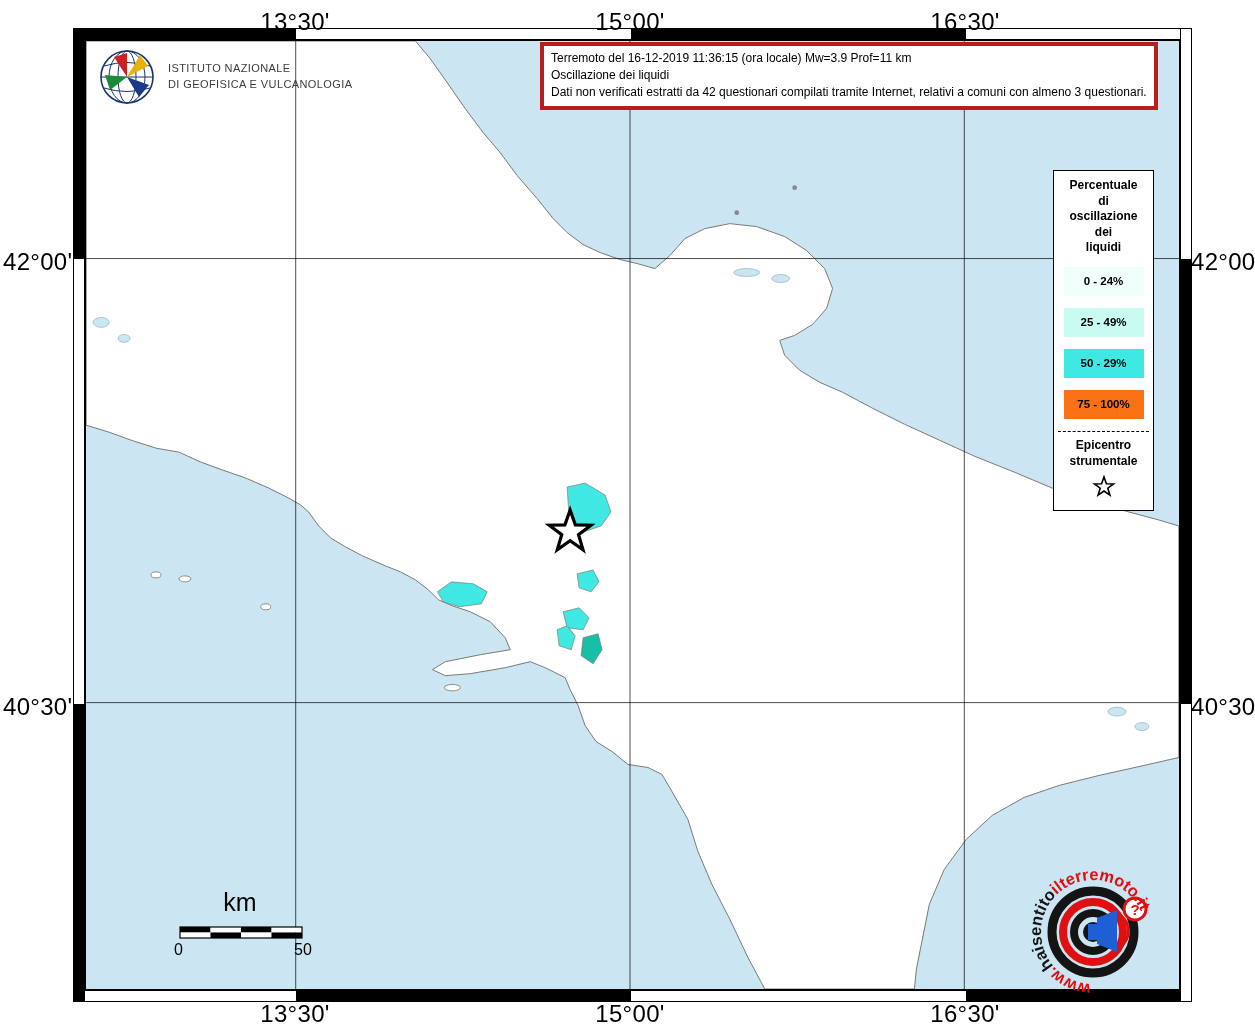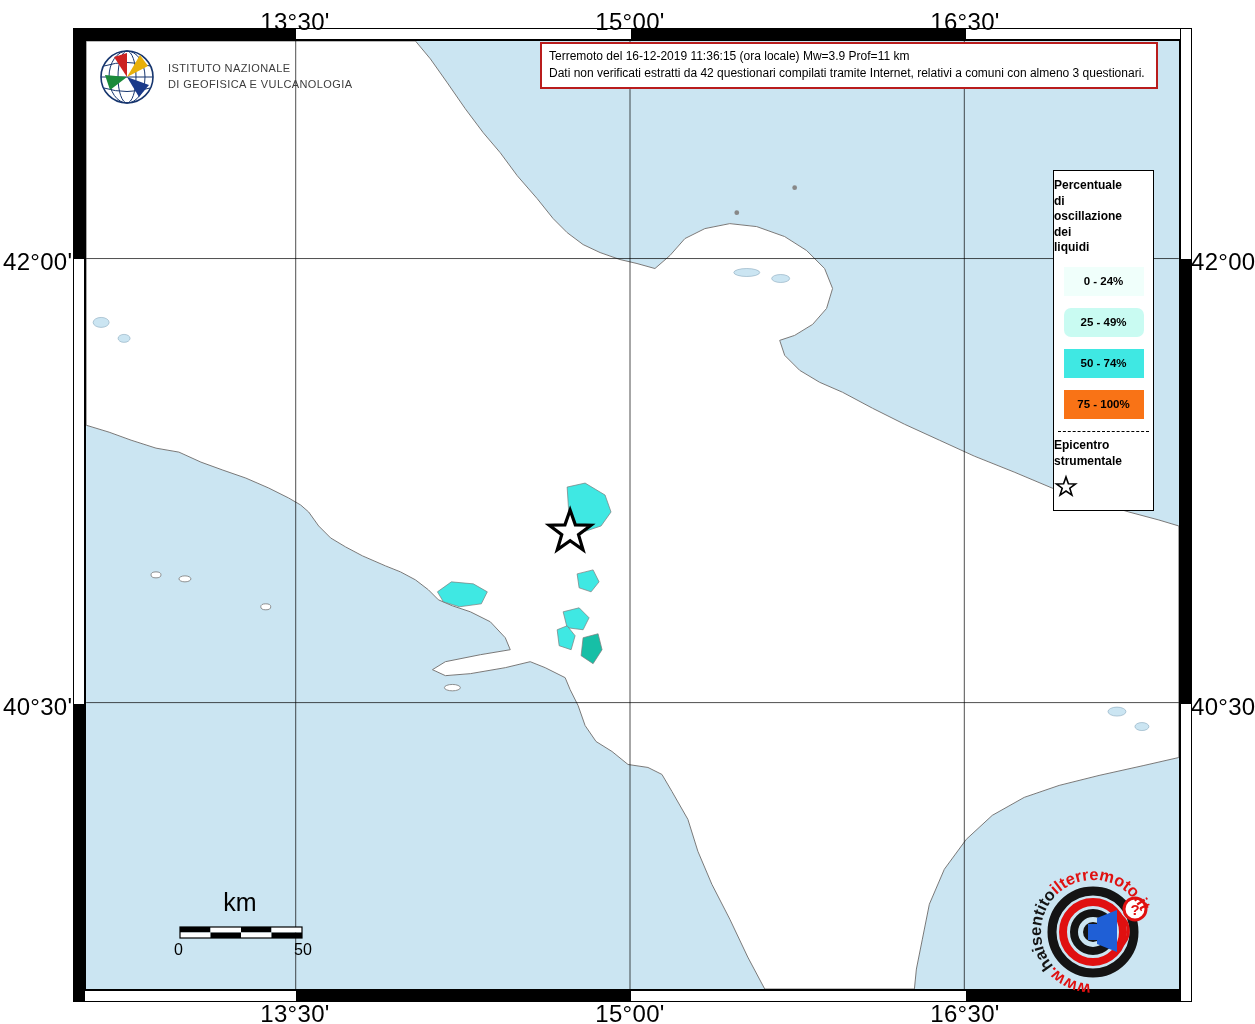--- a/index.html
+++ b/index.html
@@ -21,30 +21,30 @@
   .map-area { position:absolute; left:85px; top:40px; width:1095px; height:950px;
     border:1px solid #000; }
   .map-area svg.basemap { display:block; width:100%; height:100%; }
 
   .coord { position:absolute; font-size:24px; letter-spacing:0.3px; }
   .coord.hx { width:110px; text-align:center; }
   .coord.vy { width:80px; }
 
   
   .info-box { position:absolute; left:540px; top:42px; width:618px;
-    background:#fff; border:2px solid #b91c1c; padding:4px 7px 5px 7px;
+    background:#fff; border:4px solid #b91c1c; padding:4px 7px 5px 7px;
     font-size:12px; line-height:1.42; white-space:nowrap; overflow:hidden; }
 
   
   .ingv { position:absolute; left:96px; top:46px; display:flex; align-items:center; }
   .ingv-text { margin-left:10px; font-size:11px; letter-spacing:0.4px; color:#3c3c3c; line-height:1.45; }
 
   
   .legend { position:absolute; left:1053px; top:170px; width:101px;
-    background:#fff; border:1px solid #000; text-align:left; padding:7px 0 8px 0; }
+    background:#fff; border:1px solid #000; text-align:center; padding:7px 0 8px 0; }
   .legend-title div { font-size:12px; font-weight:bold; line-height:1.3; }
   .swatch { width:80px; height:29px; margin:11px auto 12px auto; display:flex;
     align-items:center; justify-content:center; font-size:11.5px; font-weight:bold; }
   .legend-sep { margin:12px 4px 6px 4px; border-top:1.5px dashed #000; }
   .legend-epi div { font-size:12px; font-weight:bold; line-height:1.3; }
   .legend-star { margin-top:5px; }
 
   
   .scalebar { position:absolute; left:170px; top:888px; width:160px; }
   .scalebar .unit { text-align:center; font-size:25px; width:140px; }
@@ -152,34 +152,35 @@
       <path d="M31,31 L43,51 L53,39 Z" fill="#1a3a8a"></path>
     </svg>
     <div class="ingv-text">
       <div>ISTITUTO NAZIONALE</div>
       <div>DI GEOFISICA E VULCANOLOGIA</div>
     </div>
   </div>
 
   <div class="info-box">
     <div>Terremoto del 16-12-2019 11:36:15 (ora locale) Mw=3.9 Prof=11 km</div>
+    <div>Oscillazione dei liquidi</div>
     <div>Dati non verificati estratti da 42 questionari compilati tramite Internet, relativi a comuni con almeno 3 questionari.</div>
   </div>
 
   <div class="legend">
     <div class="legend-title">
       <div>Percentuale</div>
       <div>di</div>
       <div>oscillazione</div>
       <div>dei</div>
       <div>liquidi</div>
     </div>
     <div class="swatch" style="background-color: rgb(240, 255, 251);">0 - 24%</div>
-    <div class="swatch" style="background-color: rgb(201, 251, 242); border-radius: 7px;">25 - 49%</div>
-    <div class="swatch" style="background-color: rgb(63, 232, 227);">50 - 74%</div>
+    <div class="swatch" style="background-color: rgb(201, 251, 242);">25 - 49%</div>
+    <div class="swatch" style="background-color: rgb(63, 232, 227);">50 - 29%</div>
     <div class="swatch" style="background-color: #f97316;">75 - 100%</div>
     <div class="legend-sep"></div>
     <div class="legend-epi">
       <div>Epicentro</div>
       <div>strumentale</div>
     </div>
     <div class="legend-star">
       <svg width="24" height="24" viewBox="0 0 24 24">
         <polygon points="12,3 14.4,9.8 21.5,9.9 15.8,14.2 17.9,21.1 12,17 6.1,21.1 8.2,14.2 2.5,9.9 9.6,9.8" fill="#ffffff" stroke="#000" stroke-width="1.6"></polygon>
       </svg>

